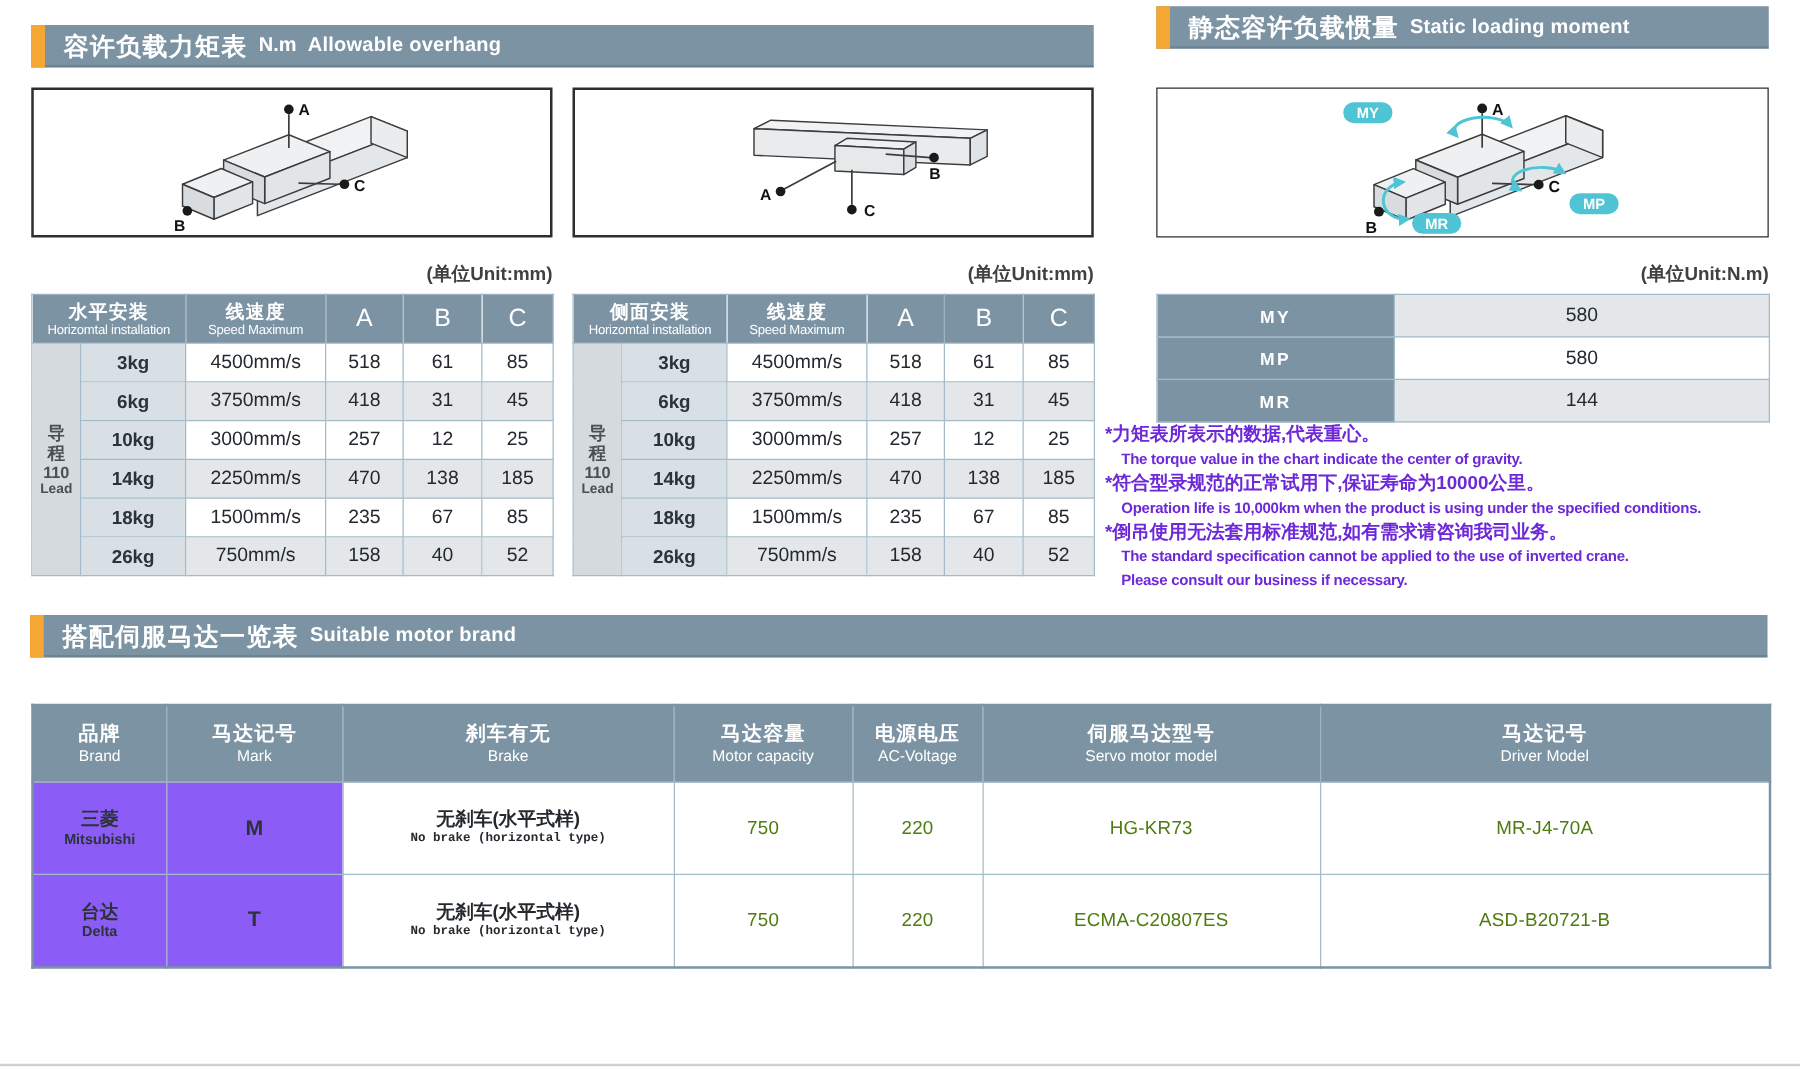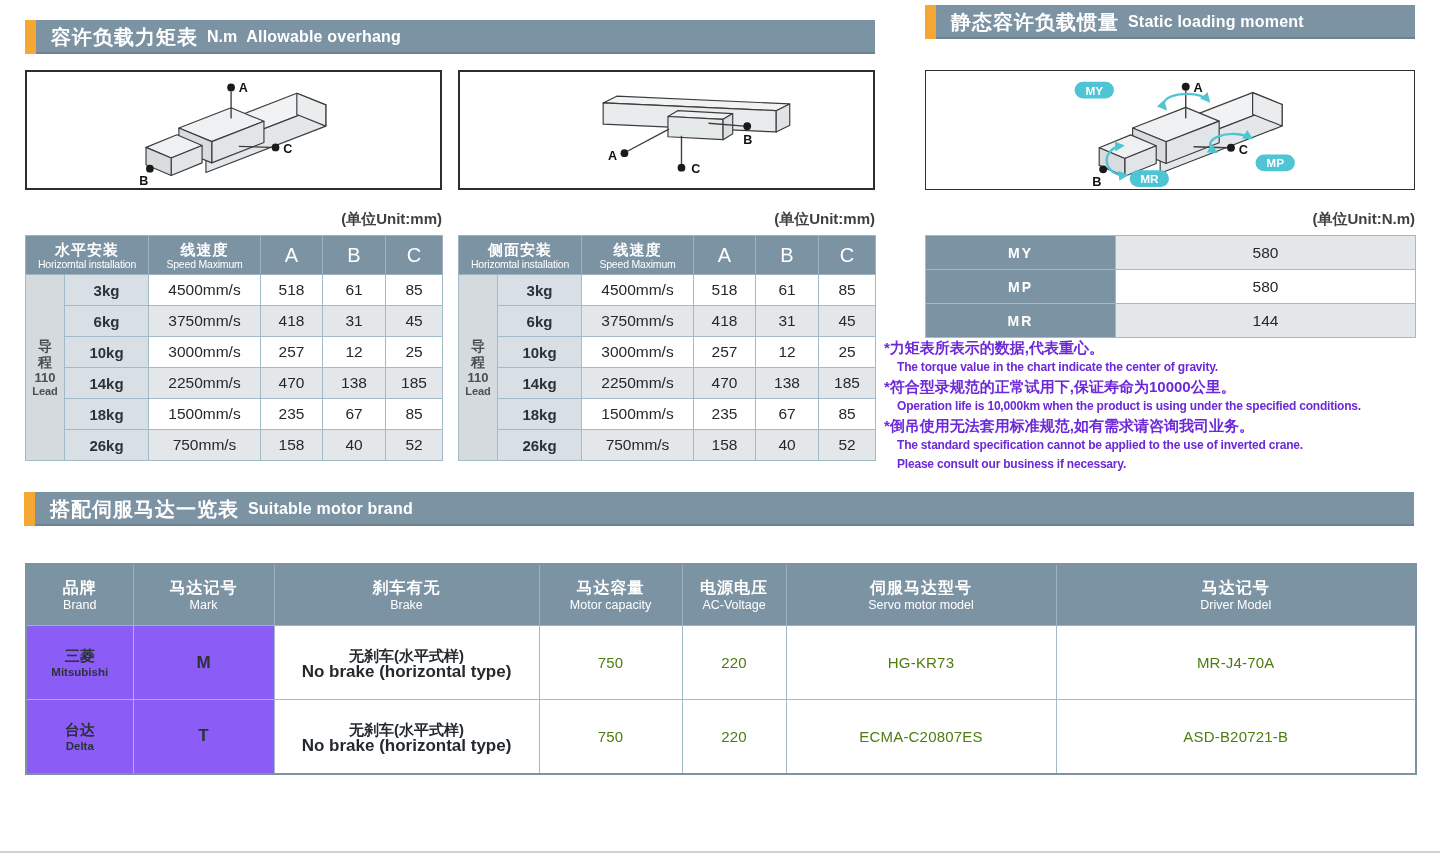--- a/index.html
+++ b/index.html
@@ -80,21 +80,21 @@
   #motor-table .mh-zh{font-size:16px;font-weight:700;line-height:20px;letter-spacing:1px;}
   #motor-table .mh-en{font-size:12.5px;font-weight:400;line-height:15px;}
   #motor-table tbody tr{height:74px;}
   #motor-table td.brand,#motor-table td.mark{background:#8b5cf6;}
   #motor-table tbody tr.alt td{background:#E2E7EA;}
   #motor-table tbody tr.alt td.brand,#motor-table tbody tr.alt td.mark{background:#D9E0E5;}
   .brand-zh{font-size:15px;font-weight:700;line-height:19px;color:#2b3238;}
   .brand-en{font-size:11.5px;font-weight:600;line-height:14px;color:#2b3238;}
   td.mark{font-size:17px;font-weight:600;color:#2b3238;}
   .brake-zh{font-size:15px;font-weight:700;line-height:19px;}
-  .brake-en{font-size:17px;font-weight:600;line-height:14px;}
+  .brake-en{font-size:10px;font-weight:600;line-height:14px;font-family:Liberation Mono, monospace;}
   td.num,td.model{font-size:15px;color:#4d7c0f;letter-spacing:.2px;}
 
   #bottom-line{position:absolute;left:0;top:851px;width:1440px;height:2px;background:#CBD1D5;}
 </style>
 </head>
 <body>
 
 <div id="hdr-overhang" class="section-bar">
   <span class="zh">容许负载力矩表</span>
   <span class="unit">N.m</span>

